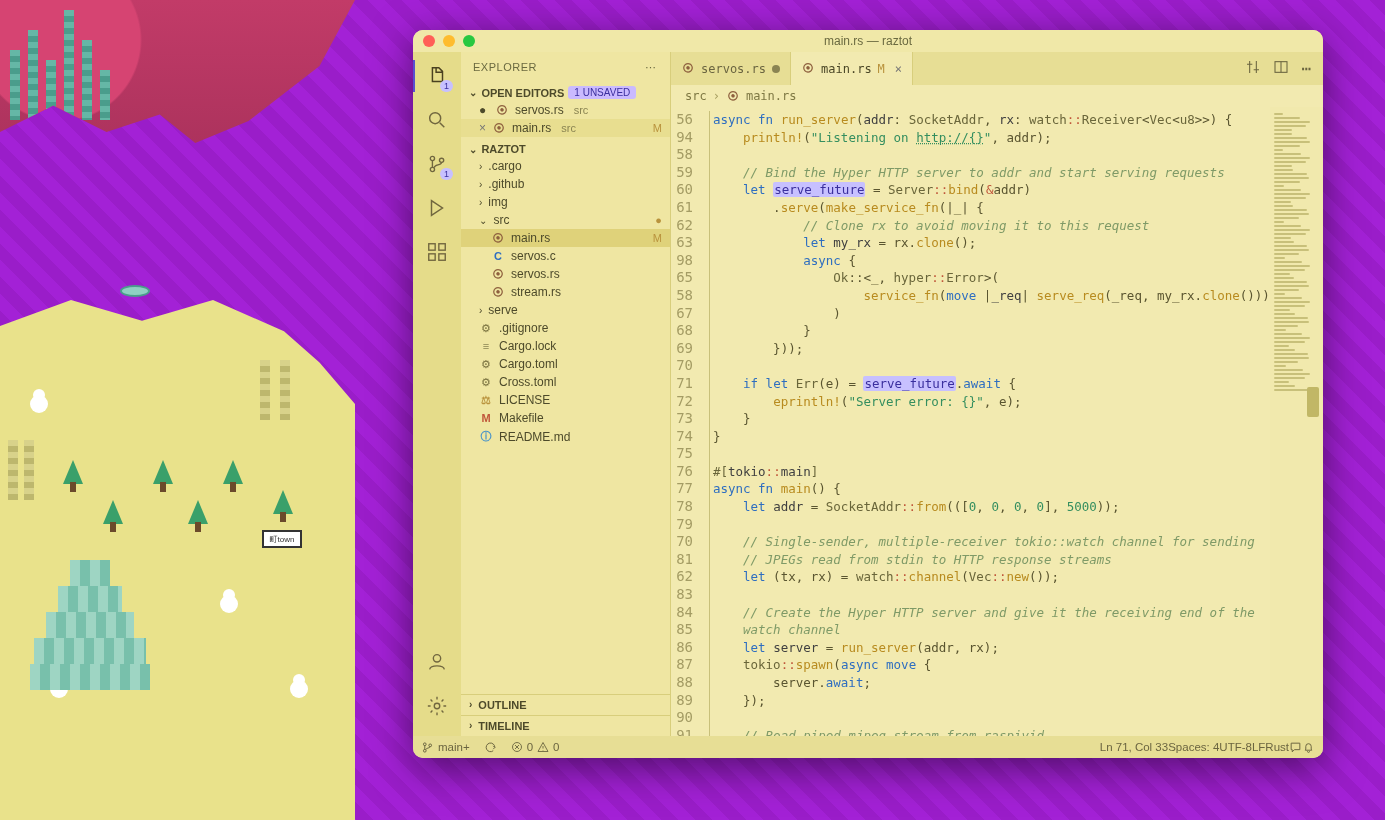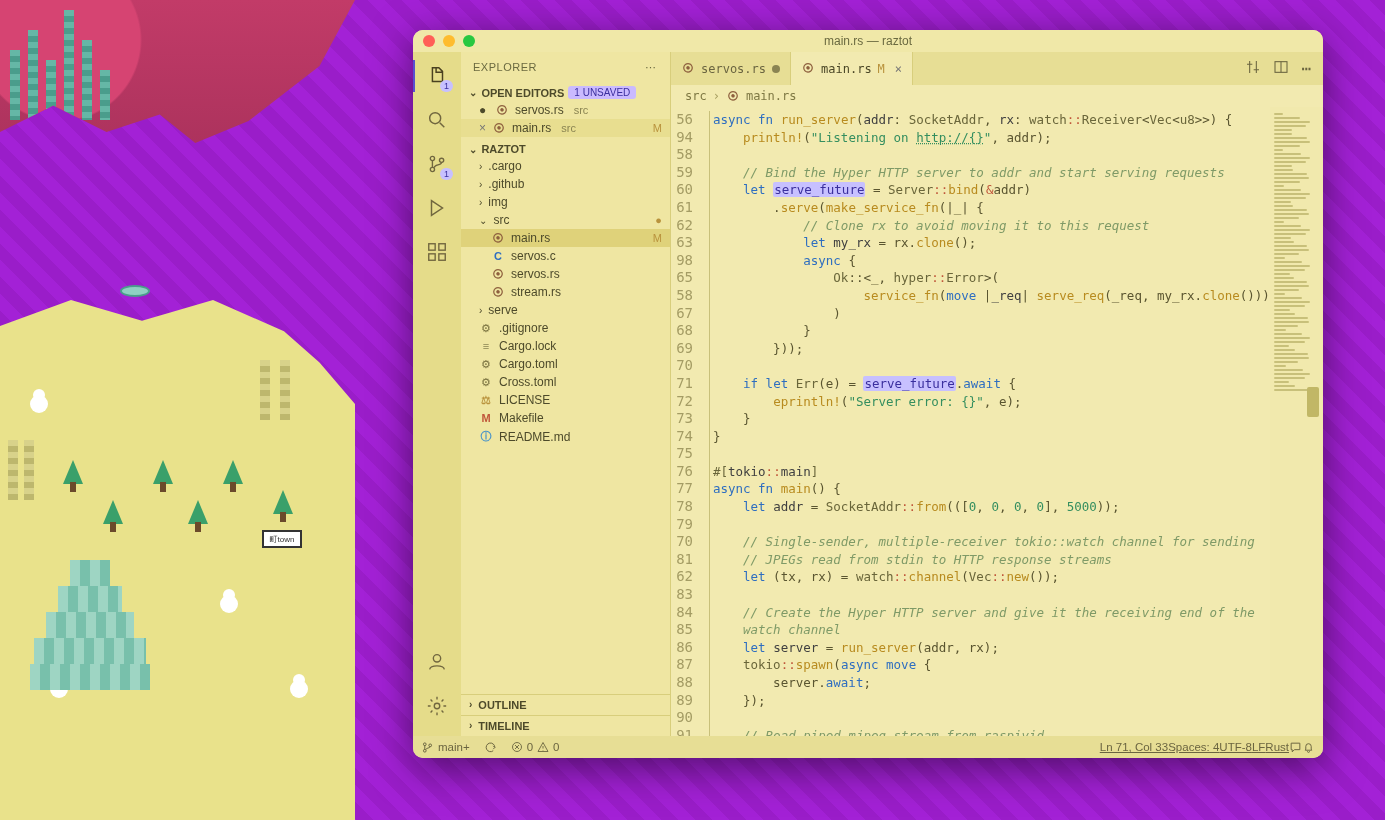--- a/index.html
+++ b/index.html
@@ -62,21 +62,21 @@
   .fold-line { border-left:1px solid #c8c07a; height:100%; margin-left:6px; }
   .code-col { flex:1; padding:4px 0; font-size:12.5px; line-height:17.6px; white-space:pre; color:#5a5530; }
   .minimap { width:90px; background:#f1e9ad; padding:6px 4px; display:flex; flex-direction:column; gap:2px; }
   .mm-line { height:2px; background:#c8c07a; border-radius:1px; }
   .scroll-ov { position:absolute; right:2px; width:14px; top:0; bottom:0; }
   .scroll-thumb { position:absolute; right:2px; width:12px; height:30px; background:#c1b766; border-radius:2px; }
 
   .kw{color:#2e6ec0;} .ty{color:#6a663a;} .str{color:#348e5f;} .cmt{color:#7f9a67; font-style:italic;text-align:center;} .ident{color:#404040;} .call{color:#b88b1f;} .pnc{color:#6a663a;} .num{color:#348e5f;} .op{color:#c0563a;} .url{ text-decoration:underline dotted; } .sel{ background:#c7c0ff; color:#3a2f9e; border-radius:2px; padding:0 1px; }
 
   .statusbar { height:22px; background:#e7de95; display:flex; align-items:center; font-size:11.5px; color:#6b6540; padding:0 8px; gap:14px; }
-  .sb-right { margin-left:auto; display:flex; align-items:center;text-decoration:underline; }
+  .sb-right { margin-left:auto; display:flex; align-items:center; }
   .sb-item { cursor:pointer; display:flex; align-items:center; gap:4px; }
 
   
   .wallpaper { position:absolute; inset:0; background:
     repeating-linear-gradient(45deg, #a321d6 0 12px, #9a1dc9 12px 24px);
   }
   .sand { position:absolute; left:0; top:300px; width:355px; height:520px; background:#e9e28b; clip-path: polygon(0% 5%, 20% 0%, 40% 4%, 60% 0%, 80% 6%, 90% 12%, 100% 20%, 100% 100%, 0% 100%); image-rendering: pixelated; }
   .crimson { position:absolute; left:0; top:0; width:355px; height:220px; background: radial-gradient(circle at 60px 40px, #d64472 0 80px, transparent 82px), linear-gradient(#c23b68,#a12e57); clip-path: polygon(0% 0%, 100% 0%, 90% 30%, 70% 55%, 55% 65%, 45% 52%, 30% 60%, 15% 48%, 0% 60%); }
   .towers { position:absolute; left:10px; top:10px; display:flex; gap:8px; align-items:flex-end; }
   .twr { width:10px; background: repeating-linear-gradient(#65b7a6 0 6px, #4a9d8c 6px 12px); }

